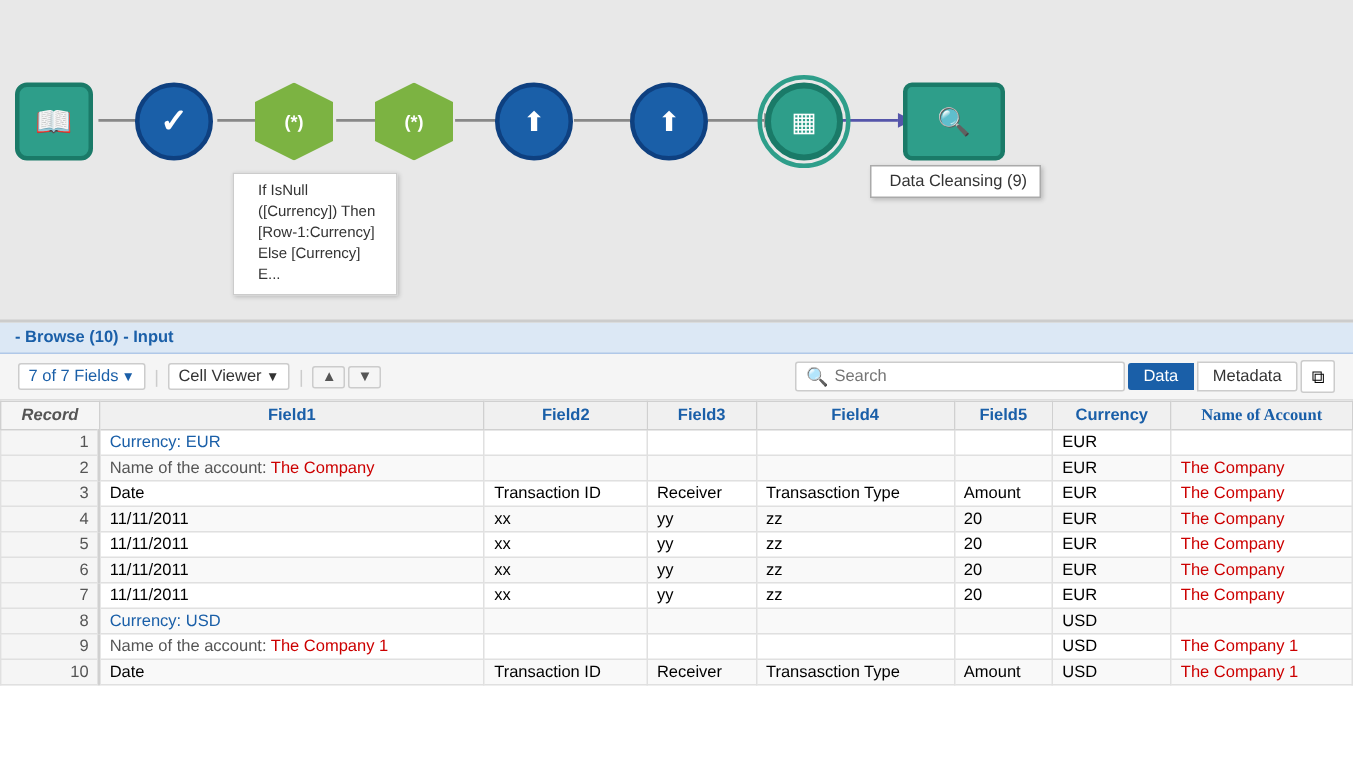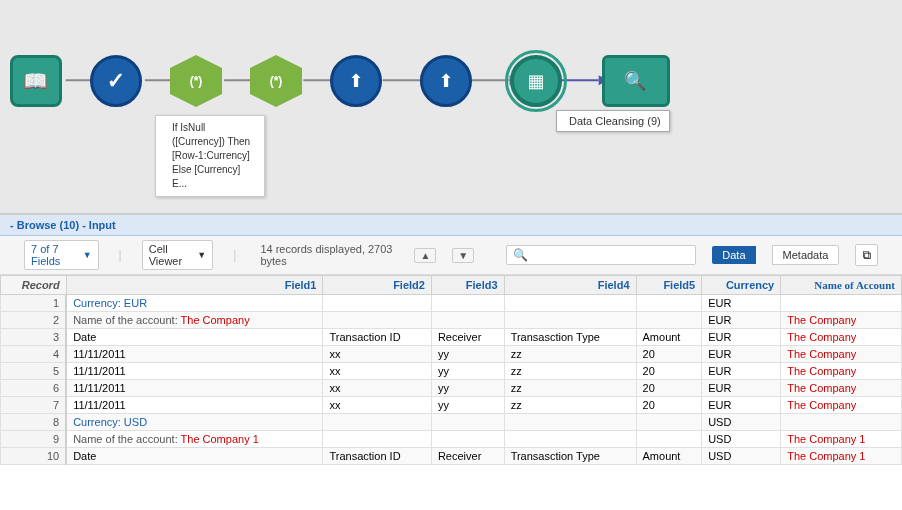--- a/index.html
+++ b/index.html
@@ -53,24 +53,24 @@
       padding: 4px 10px;
       font-size: 11px;
       color: #1a5fa8;
       border-bottom: 1px solid #b0c8e8;
       font-weight: bold;
     }
 
     .toolbar {
       display: flex;
       align-items: center;
-      padding: 4px 24px;
+      padding: 4px 12px;
       background: #f5f5f5;
       border-bottom: 1px solid #ddd;
-      gap: 16px;
+      gap: 2px;
     }
 
     .field-selector {
       display: flex;
       align-items: center;
       gap: 2px;
       font-size: 11px;
       color: #1a5fa8;
       cursor: pointer;
       border: 1px solid #ccc;
@@ -165,21 +165,21 @@
     table {
       border-collapse: collapse;
       width: 100%;
       font-size: 11px;
     }
 
     thead th {
       background: #f0f0f0;
       border: 1px solid #d0d0d0;
       padding: 3px 6px;
-      text-align: right;
+      text-align: center;
       font-weight: bold;
       color: #1a5fa8;
       white-space: nowrap;
       position: sticky;
       top: 0;
       margin-top: 28px;
     }
 
     thead th.record-header {
       color: #555;
@@ -280,21 +280,21 @@
     <div style="width:68px;height:52px;background:#2e9e8a;border-radius:6px;border:3px solid #1a7a68;display:flex;align-items:center;justify-content:center;">
       <span style="color:white;font-size:18px;">🔍</span>
     </div>
   </div>
 
   <div class="tooltip-box" style="left:155px; top:115px; width:110px;padding-left:16px;">
     <span>If IsNull ([Currency]) Then [Row-1:Currency] Else [Currency] E...</span>
   </div>
 
 
-  <div class="tooltip-datacleanse" style="left:556px; top:110px;padding-left:12px;">
+  <div class="tooltip-datacleanse" style="left:580px; top:110px;padding-left:12px;">
     <span>Data Cleansing (9)</span>
   </div>
 </div>
 
 <div class="bottom-panel">
 
   <div class="panel-header">
     <span>- Browse (10) - Input</span>
   </div>
 
@@ -307,29 +307,29 @@
 
     <span class="separator">|</span>
 
     <div class="cell-viewer-btn">
       <span>Cell Viewer</span>
       <span style="font-size:9px;">▼</span>
     </div>
 
     <span class="separator">|</span>
 
-    <span class="records-info">14 records displayed, 2703 bytes</span>
 
     <button class="arrow-btn">▲</button>
     <button class="arrow-btn">▼</button>
 
     <span class="spacer"></span>
 
     <div class="search-box">
       <span style="color:#999;font-size:12px;">🔍</span>
+      <input class="search-input" type="text" placeholder="Search" style="">
     </div>
 
     <button class="data-btn">Data</button>
     <button class="metadata-btn">Metadata</button>
 
     <button class="copy-btn">
       <span style="font-size:12px;">⧉</span>
     </button>
   </div>
 

